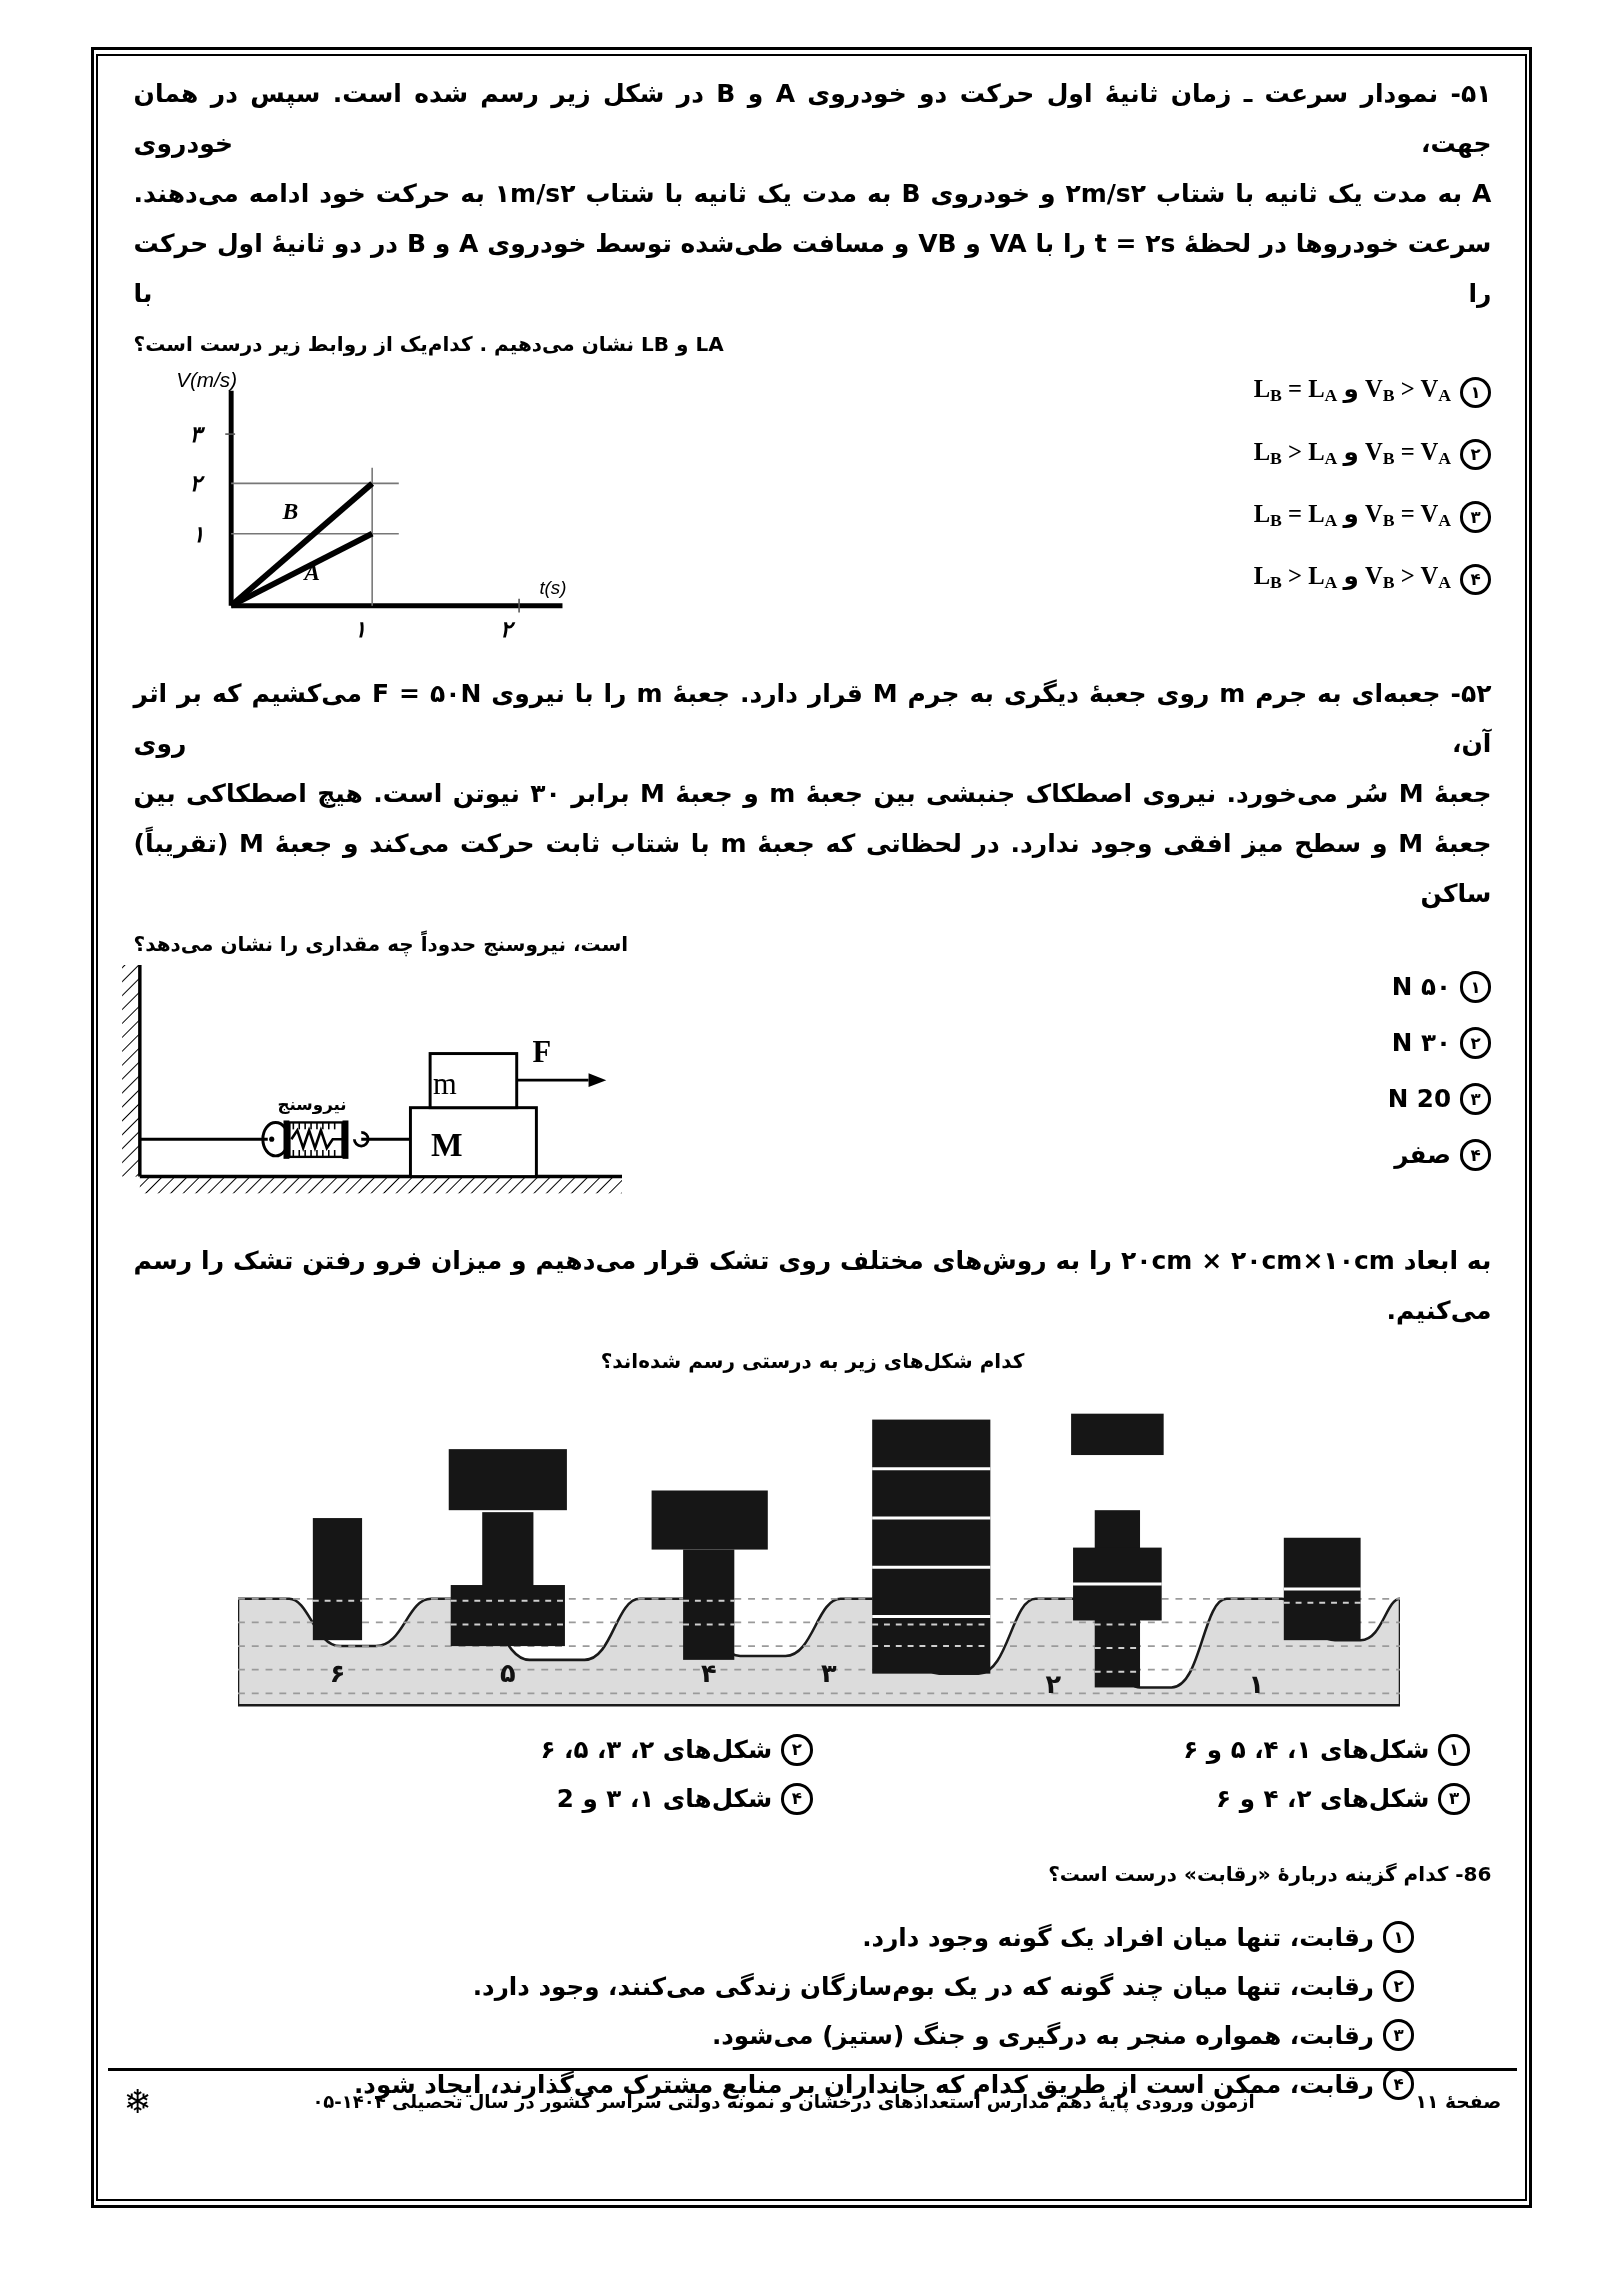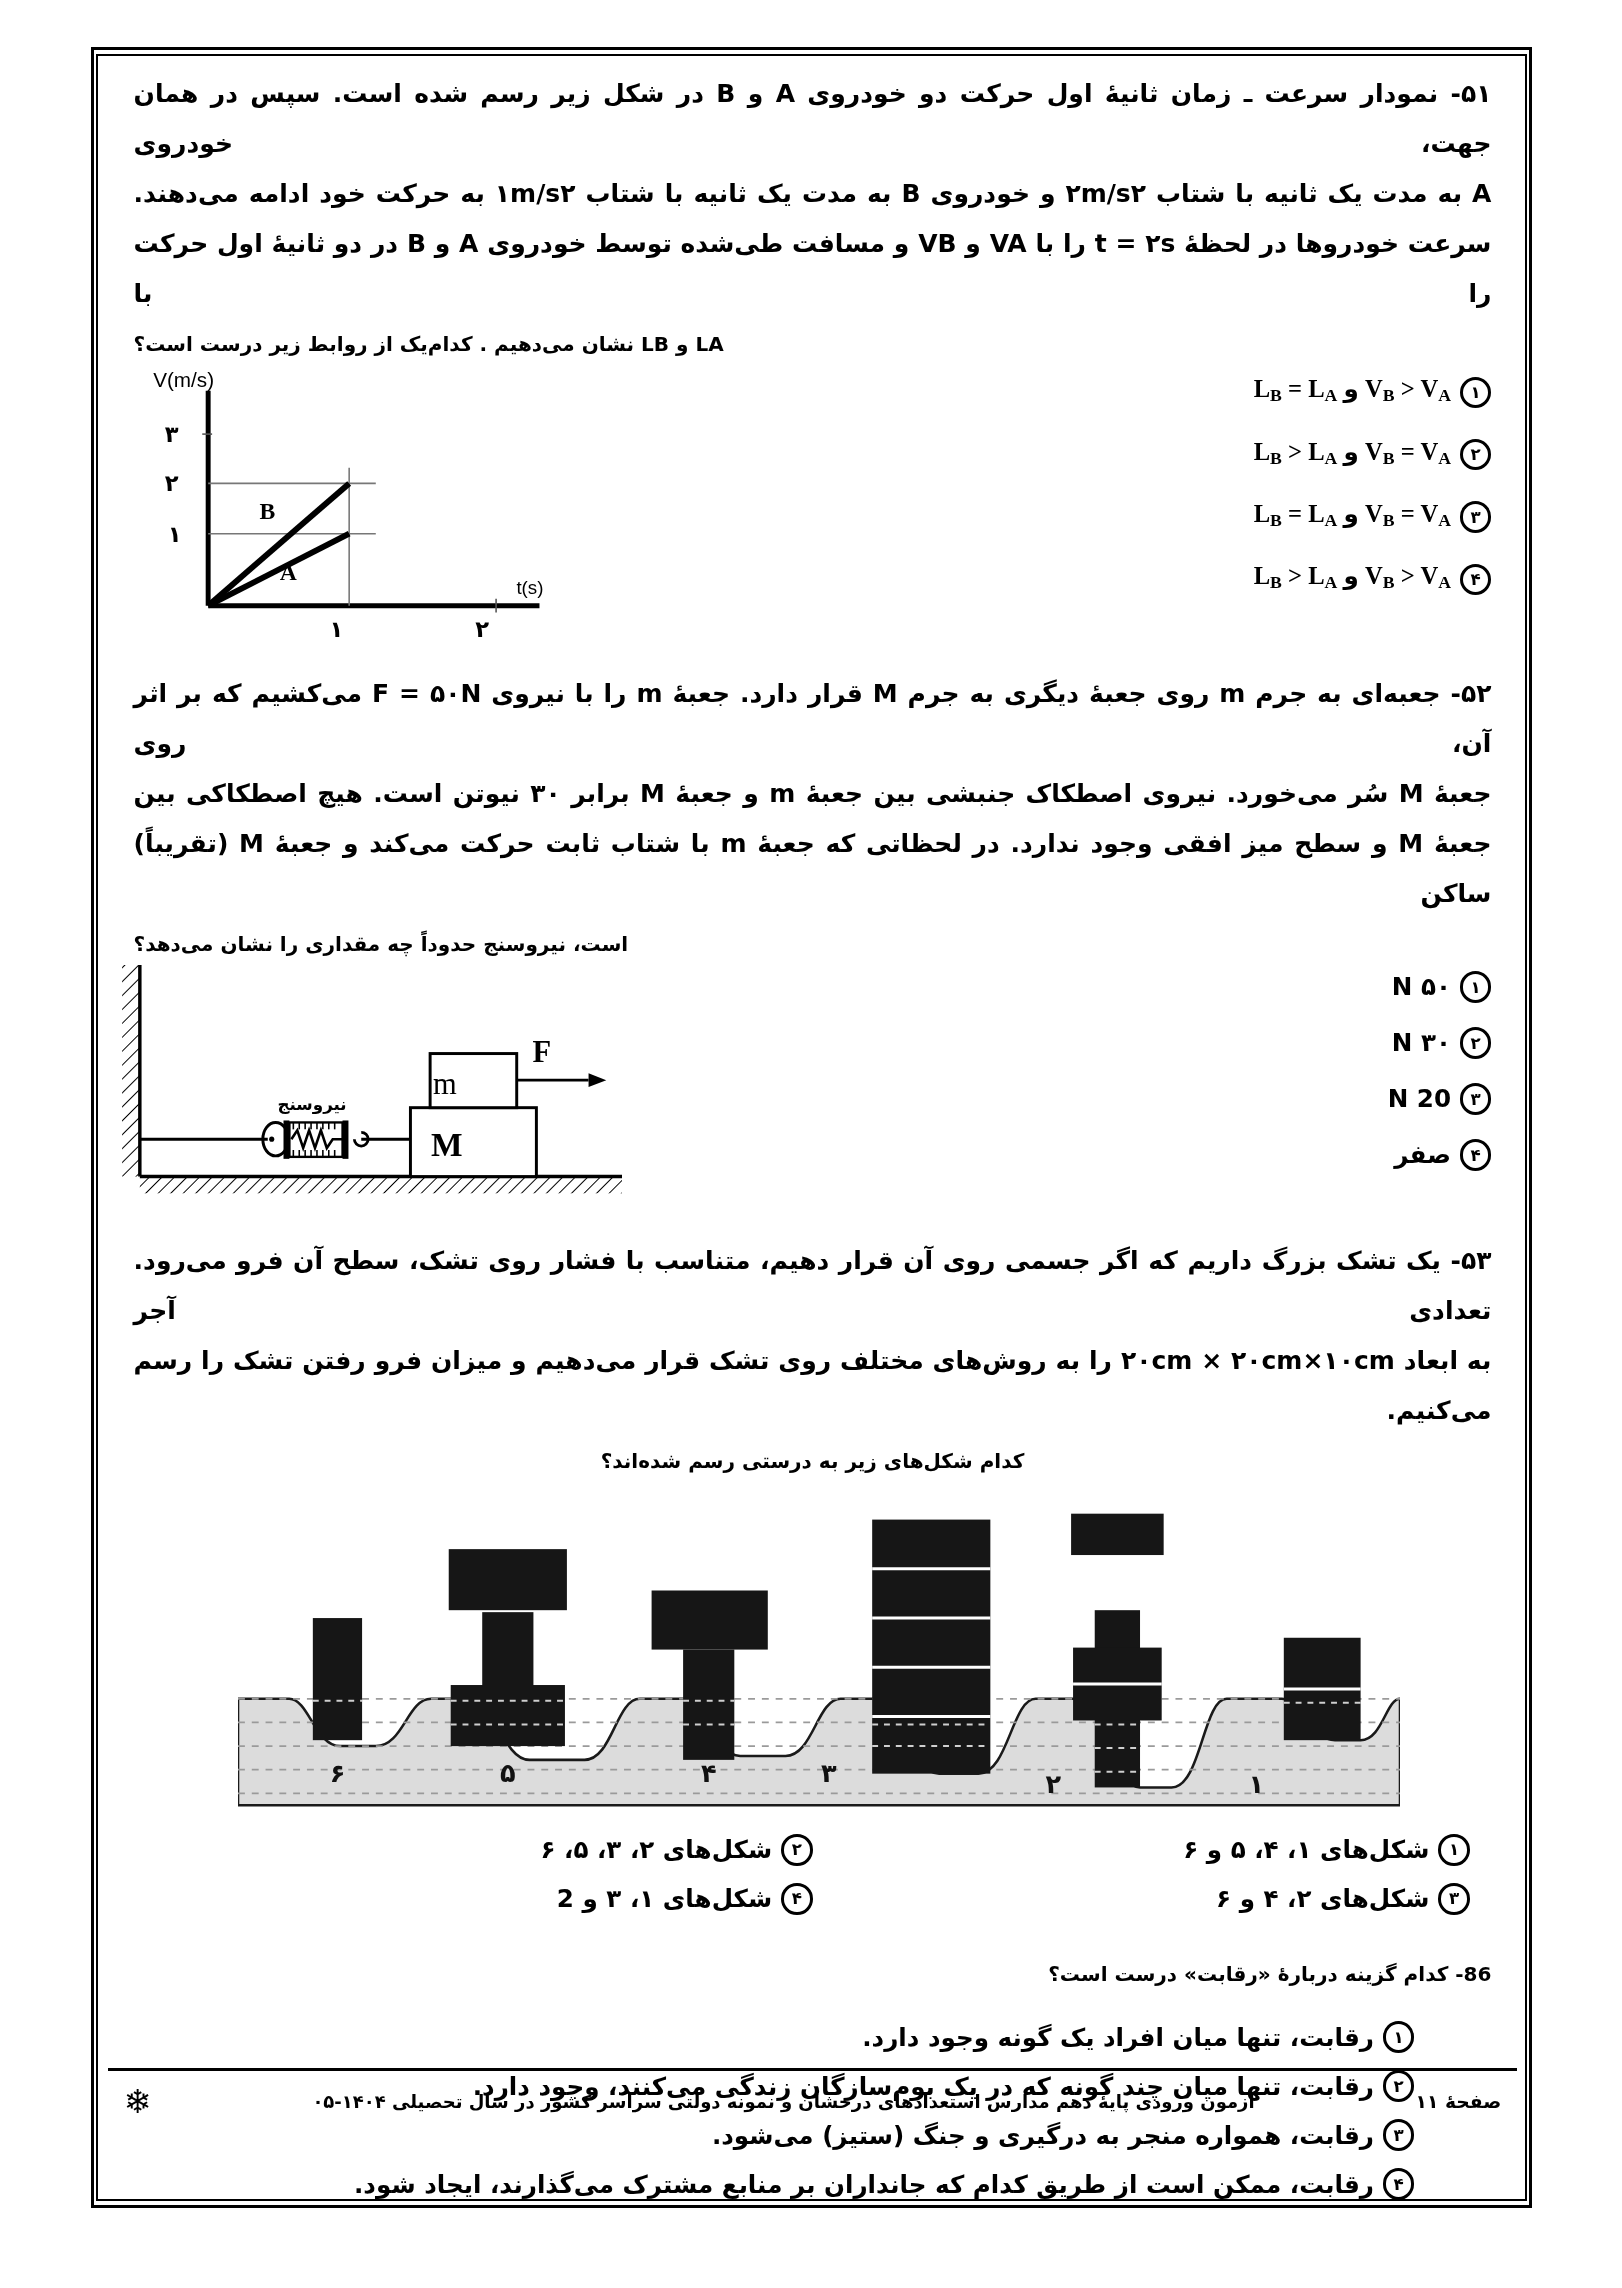--- a/index.html
+++ b/index.html
@@ -83,21 +83,21 @@
     box-sizing:border-box;
   }
   .opt-label{ display:inline-block; }
 
   
   .opts-col{ display:flex; flex-direction:column; align-items:flex-start; }
   .opts-col .opt{ line-height:56px; }
 
   
   .fig51{ position:relative; height:286px; }
-  .chart-wrap{ position:absolute; right:926px; top:0; width:424px; height:286px; }
+  .chart-wrap{ position:absolute; right:903px; top:0; width:424px; height:286px;font-style:italic; }
 
   
   .fig52{ position:relative; height:246px; }
 
   
   .fig53{ position:relative; height:325px; margin-top:5.9px; }
 
   
   .footer{
     position:absolute;
@@ -304,23 +304,20 @@
           <div class="opt">
             <span class="bub">۴</span>
             <span class="opt-label">صفر</span>
           </div>
         </div>
 
       </div>
     </div>
 
     <div class="q" style="margin-top:21.7px;">
-      <div class="q-text">
-        <span>۵۳- یک تشک بزرگ داریم که اگر جسمی روی آن قرار دهیم، متناسب با فشار روی تشک، سطح آن فرو می‌رود. تعدادی آجر</span>
-      </div>
       <div class="q-text">
         <span>به ابعاد ۲۰cm × ۲۰cm×۱۰cm را به روش‌های مختلف روی تشک قرار می‌دهیم و میزان فرو رفتن تشک را رسم می‌کنیم.</span>
       </div>
       <div class="q-line" style="text-align:center;">
         <span>کدام شکل‌های زیر به درستی رسم شده‌اند؟</span>
       </div>
 
       <div class="fig53">
         <div style="position:absolute; left:112px; top:0;">
           <svg width="1162" height="325" viewBox="0 0 1180 330">

